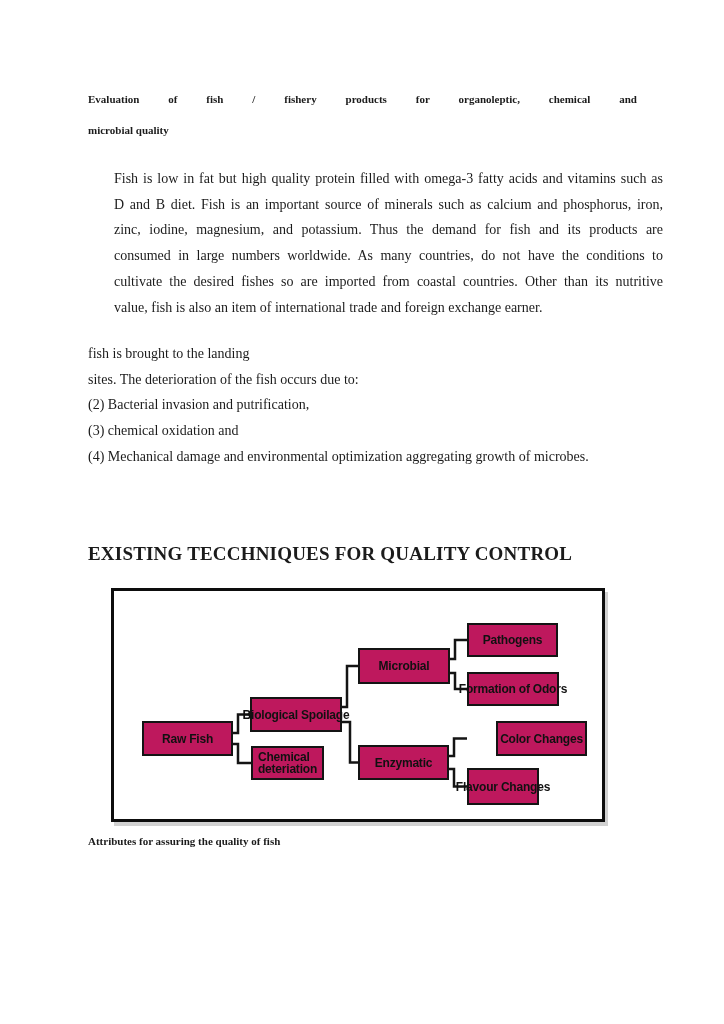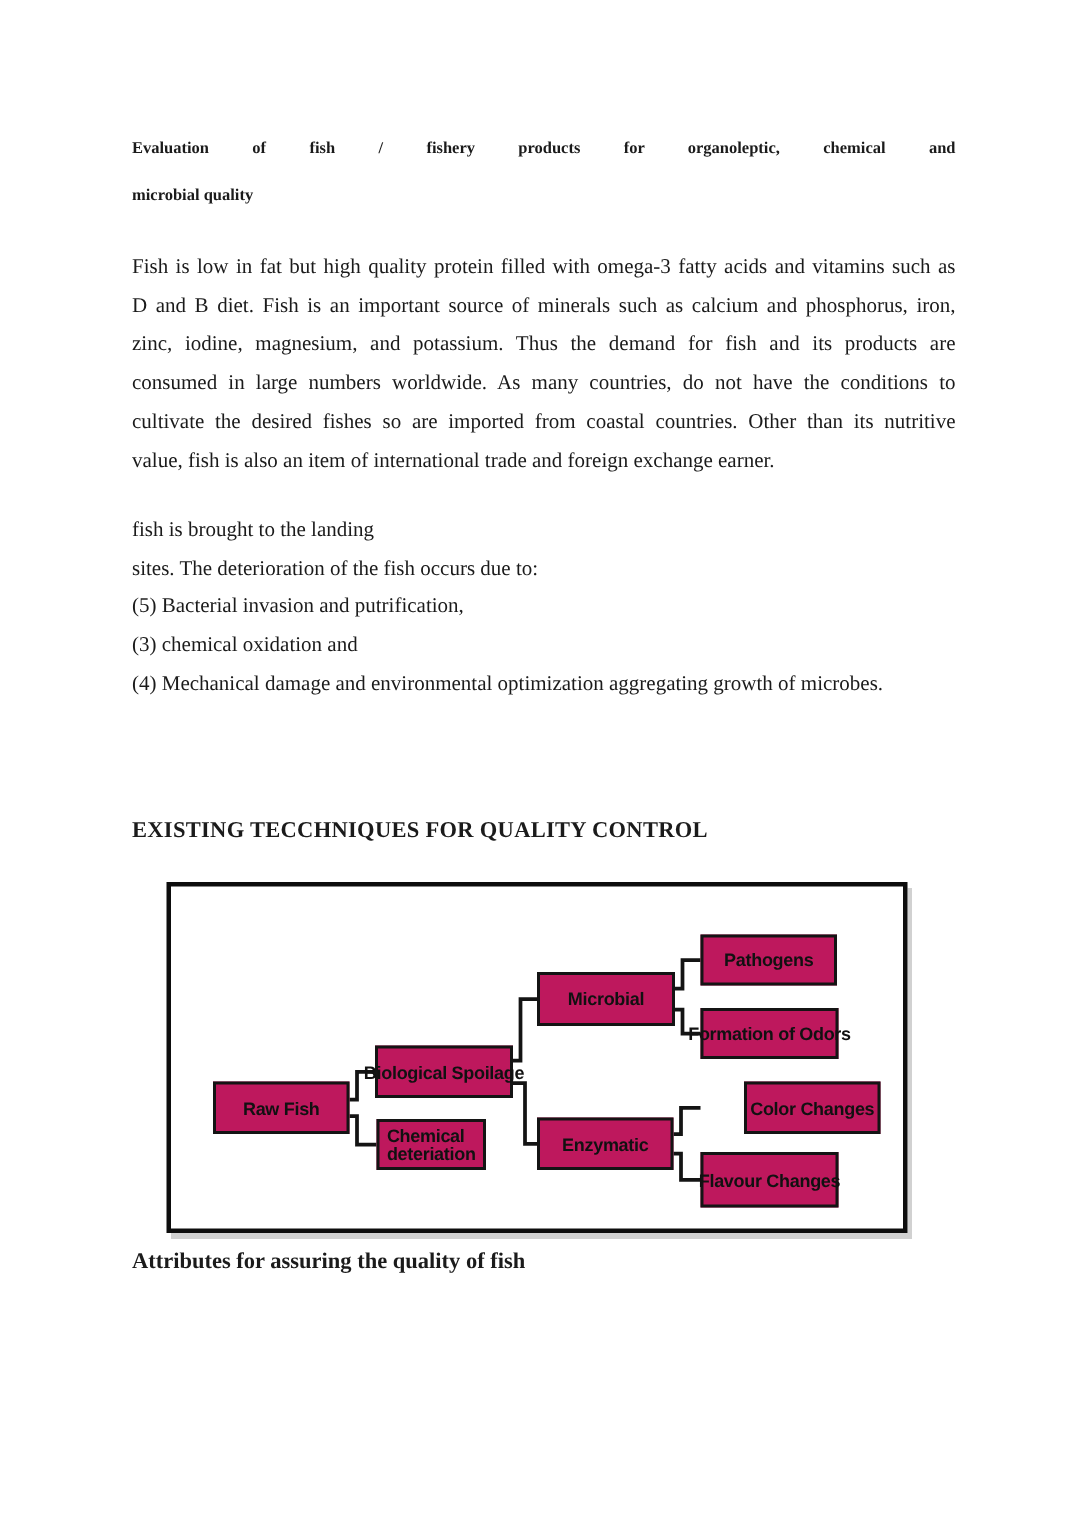--- a/index.html
+++ b/index.html
@@ -17,31 +17,31 @@
   .j{text-align:justify;text-align-last:justify;}
   .title{
     top:84px;
     font-size:11px;font-weight:bold;
     line-height:31px;
   }
   .para{
     font-size:14px;
     line-height:25.7px;
   }
-  .para1{top:166px;}
+  .para1{top:166px;margin-left:26px;}
   .para2{top:341px;}
   .heading{
     top:545px;
-    font-size:15px;font-weight:bold;
+    font-size:19px;font-weight:bold;
     line-height:18px;
     letter-spacing:0.2px;
   }
   .caption{
     top:831px;
-    font-size:15px;font-weight:bold;
+    font-size:11px;font-weight:bold;
     line-height:20px;
   }
   .diagram{
     position:absolute;
     left:111px;top:588px;
     width:488px;height:228px;
     border:3px solid #0d0d0d;
     background:#ffffff;
     box-shadow:3px 4px 0 rgba(90,90,90,0.28);
   }
@@ -62,21 +62,21 @@
   }
   .nowrap{white-space:nowrap;}
   .b-raw{left:28px;top:130px;width:91px;height:35px;}
   .b-bio{left:136px;top:106px;width:92px;height:35px;}
   .b-chem{left:137px;top:155px;width:73px;height:34px;padding:0 14px;}
   .b-micro{left:244px;top:57px;width:92px;height:36px;}
   .b-enzy{left:244px;top:154px;width:91px;height:35px;}
   .b-path{left:353px;top:32px;width:91px;height:34px;}
   .b-odor{left:353px;top:81px;width:92px;height:34px;}
   .b-color{left:353px;top:130px;width:91px;height:35px;margin-left:29px;}
-  .b-flav{left:353px;top:177px;width:92px;height:37px;}
+  .b-flav{left:353px;top:177px;width:72px;height:37px;}
 </style>
 </head>
 <body>
 
 <div class="page">
 
   <div class="block title">
     <span class="line j">Evaluation of fish / fishery products for organoleptic, chemical and</span>
     <span class="line">microbial quality</span>
   </div>
@@ -86,21 +86,21 @@
     <span class="line j">D and B diet. Fish is an important source of minerals such as calcium and phosphorus, iron,</span>
     <span class="line j">zinc, iodine, magnesium, and potassium. Thus the demand for fish and its products are</span>
     <span class="line j">consumed in large numbers worldwide. As many countries, do not have the conditions to</span>
     <span class="line j">cultivate the desired fishes so are imported from coastal countries. Other than its nutritive</span>
     <span class="line">value, fish is also an item of international trade and foreign exchange earner.</span>
   </div>
 
   <div class="block para para2">
     <span class="line">fish is brought to the landing</span>
     <span class="line">sites. The deterioration of the fish occurs due to:</span>
-    <span class="line">(5) Bacterial invasion and putrification,</span>
+    <span class="line">(2) Bacterial invasion and putrification,</span>
     <span class="line">(3) chemical oxidation and</span>
     <span class="line">(4) Mechanical damage and environmental optimization aggregating growth of microbes.</span>
   </div>
 
   <div class="block heading">EXISTING TECCHNIQUES FOR QUALITY CONTROL</div>
 
   <div class="diagram">
     <svg class="connectors" viewBox="0 0 488 228" xmlns="http://www.w3.org/2000/svg">
       <g fill="none" stroke="#141414" stroke-width="2.5">
         <path d="M119,142 H124 V123.5 H136"></path>

